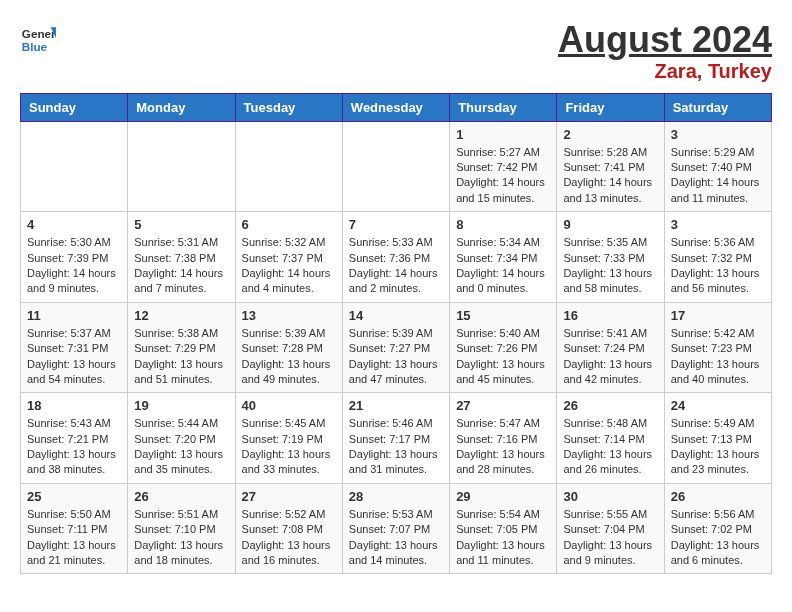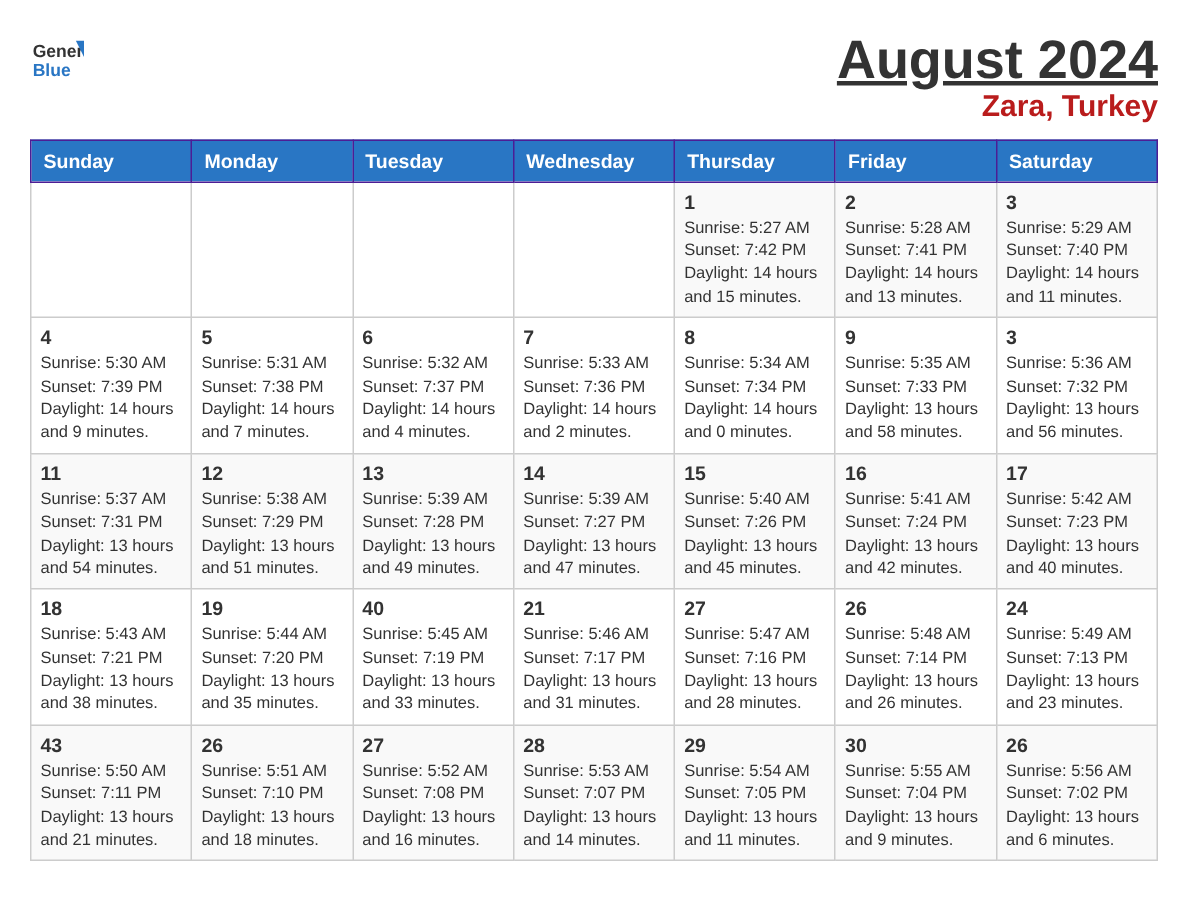--- a/index.html
+++ b/index.html
@@ -214,21 +214,21 @@
           <div class="day-num">26</div>
           <div class="day-info">Sunrise: 5:48 AM<br>Sunset: 7:14 PM<br>Daylight: 13 hours<br>and 26 minutes.</div>
         </td>
         <td>
           <div class="day-num">24</div>
           <div class="day-info">Sunrise: 5:49 AM<br>Sunset: 7:13 PM<br>Daylight: 13 hours<br>and 23 minutes.</div>
         </td>
       </tr>
       <tr>
         <td>
-          <div class="day-num">43</div>
+          <div class="day-num">25</div>
           <div class="day-info">Sunrise: 5:50 AM<br>Sunset: 7:11 PM<br>Daylight: 13 hours<br>and 21 minutes.</div>
         </td>
         <td>
           <div class="day-num">26</div>
           <div class="day-info">Sunrise: 5:51 AM<br>Sunset: 7:10 PM<br>Daylight: 13 hours<br>and 18 minutes.</div>
         </td>
         <td>
           <div class="day-num">27</div>
           <div class="day-info">Sunrise: 5:52 AM<br>Sunset: 7:08 PM<br>Daylight: 13 hours<br>and 16 minutes.</div>
         </td>

